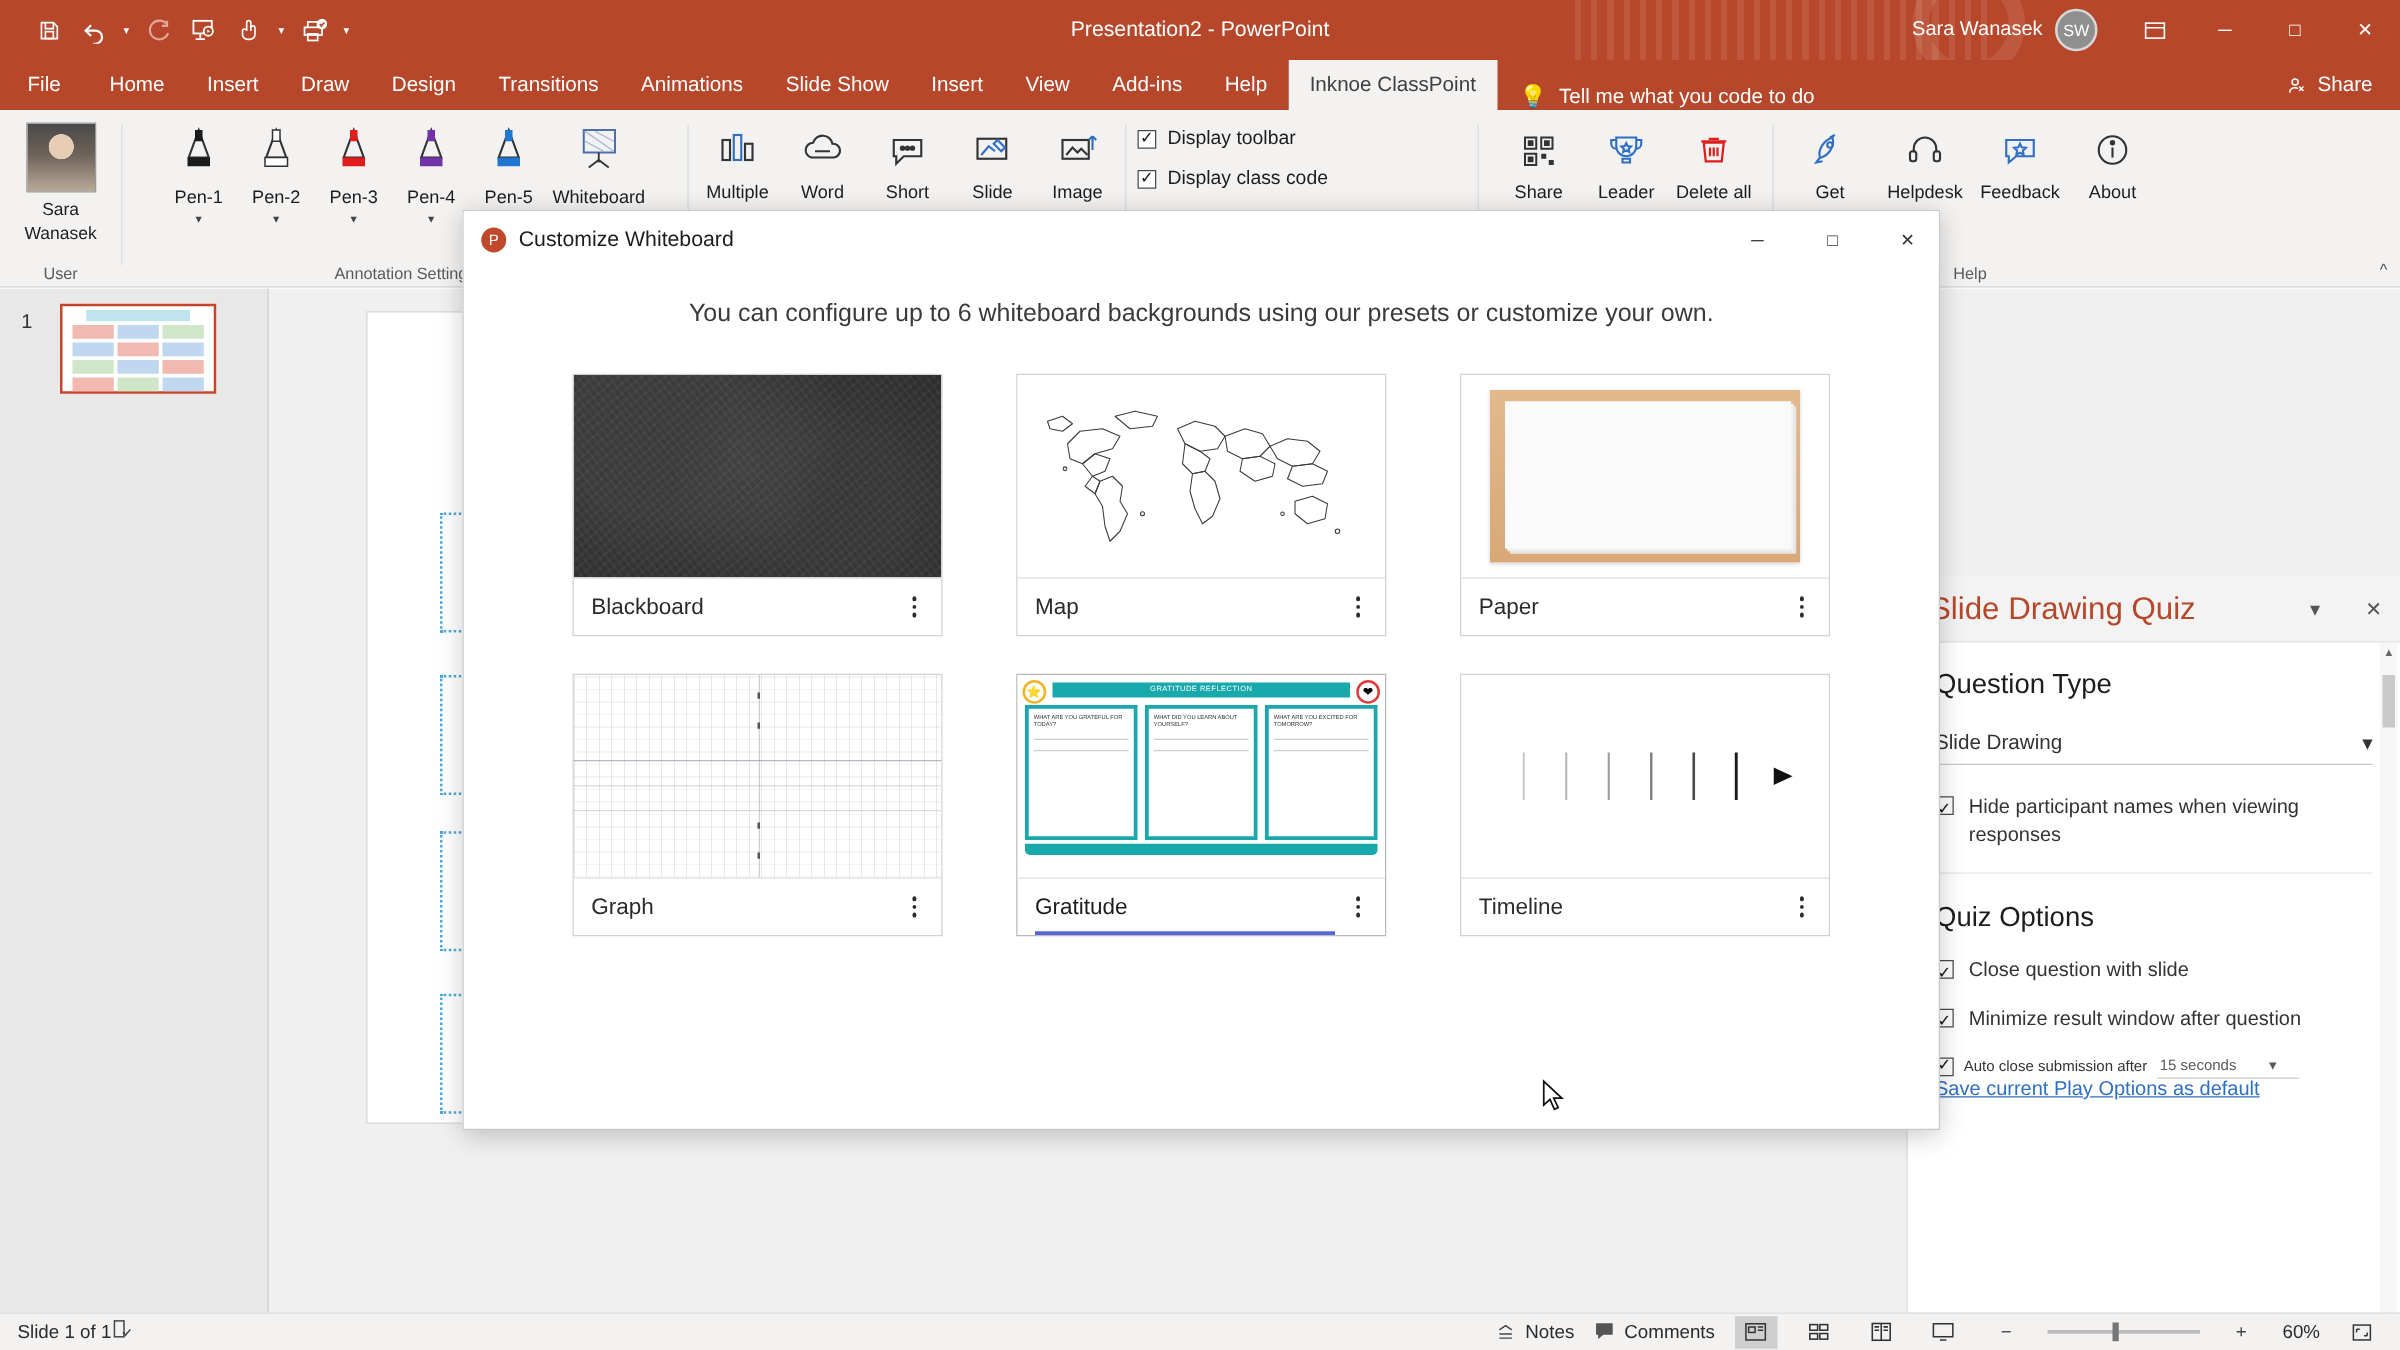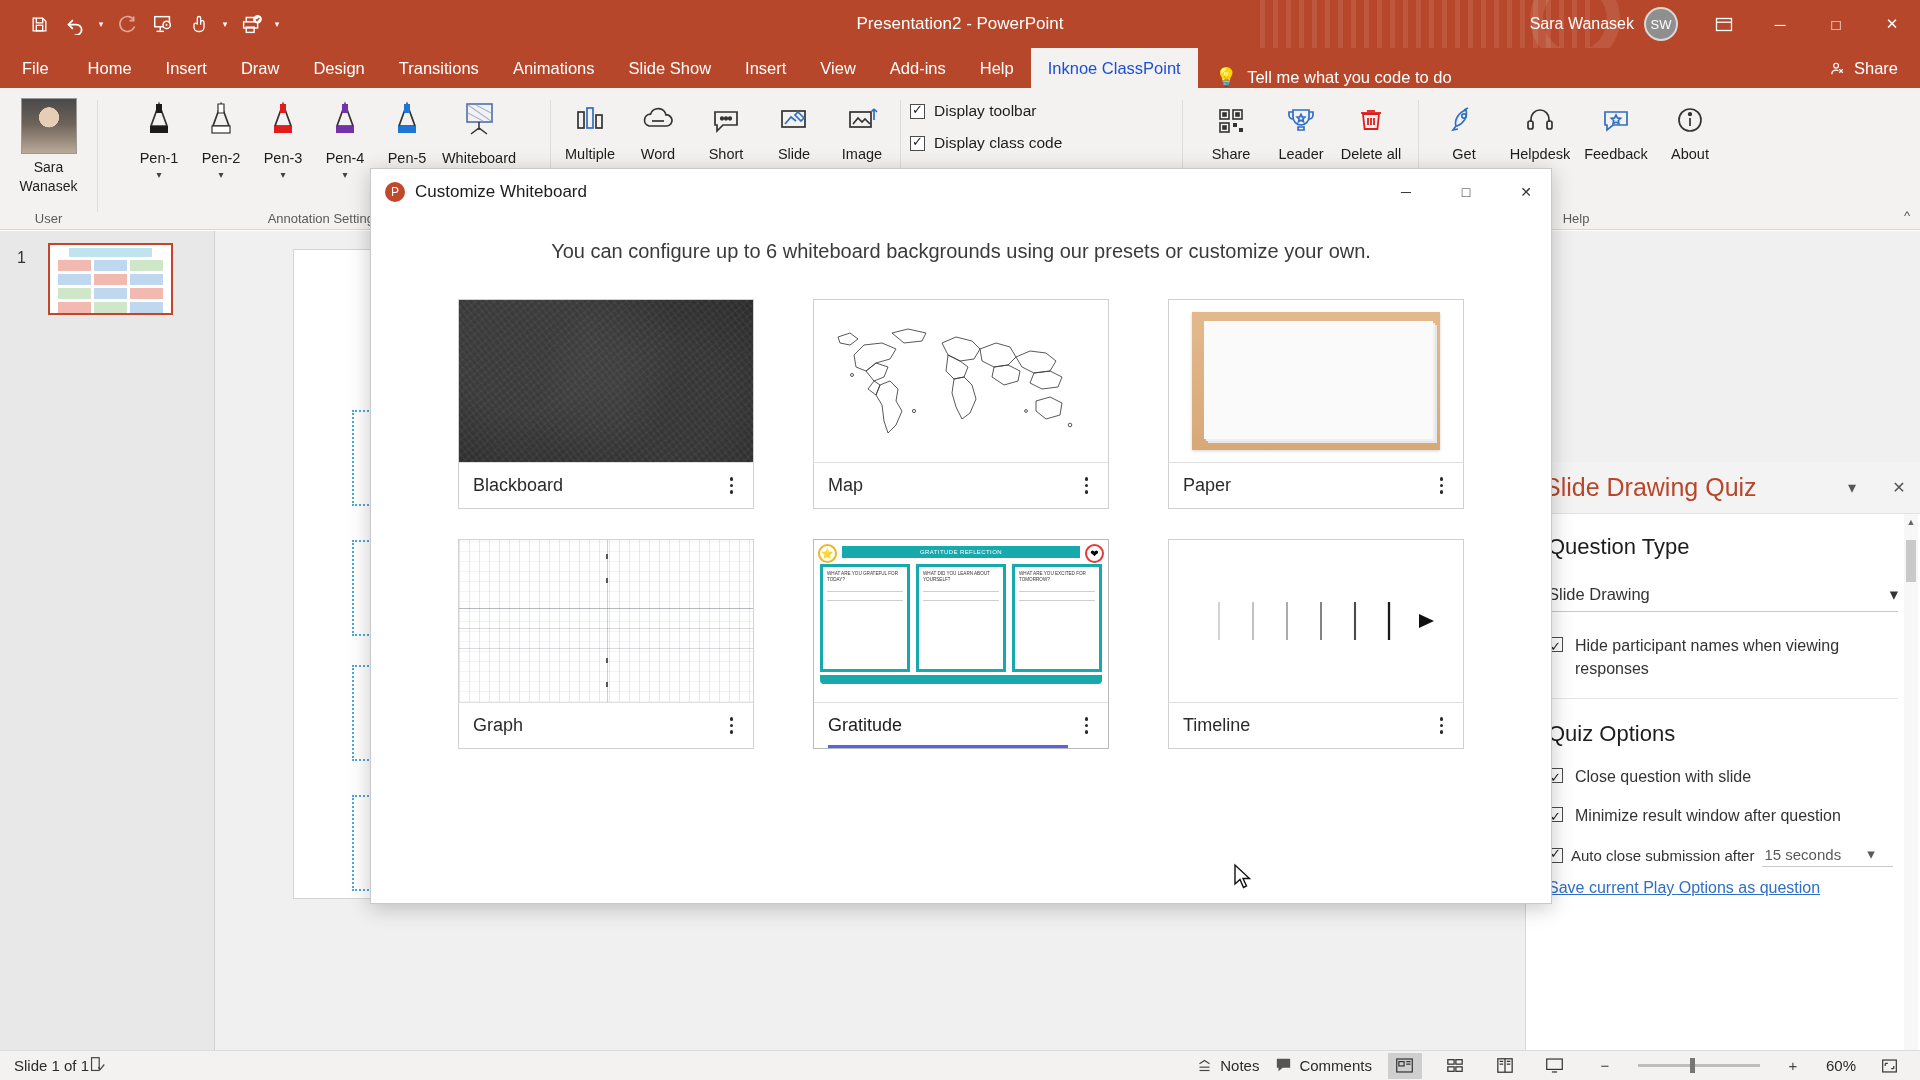--- a/index.html
+++ b/index.html
@@ -59,21 +59,21 @@
   .ribbon-tabs {
     position: absolute; top: 48px; left: 0; width: 1920px; height: 40px;
     background: #b7472a; display: flex; align-items: flex-end;
   }
   .rtab {
     height: 40px; padding: 0 17px; color: #fff; font-size: 16.5px;
     display: flex; align-items: center;
   }
   .rtab.first { padding-left: 22px; padding-right: 22px; }
   .rtab.active {
-    background: #f3f2f1; color: #1d4ed8; margin-top: 12px;
+    background: #f3f2f1; color: #404040; margin-top: 12px;
   }
   .tellme {
     display: flex; align-items: center; gap: 9px;
     color: #fff; font-size: 16.5px; margin-left: 18px;
   }
   .bulb { font-size: 18px; }
   .share-btn {
     position: absolute; right: 22px; top: 0; height: 40px;
     display: flex; align-items: center; gap: 8px;
     color: #fff; font-size: 16.5px;
@@ -188,22 +188,22 @@
   .rp-select {
     height: 34px; border-bottom: 1px solid #c8c8c8; display: flex;
     align-items: center; justify-content: space-between;
     font-size: 16.5px; color: #333; margin-bottom: 22px;
   }
   .rp-chkline {
     display: flex; gap: 12px; font-size: 16px; color: #333;
     line-height: 23px; margin-bottom: 16px;
   }
   .rp-sep { height: 1px; background: #e4e4e4; margin: 18px 0 22px; }
-  .rp-inline { font-size: 15px; color: #333; display: flex; align-items: center;
-               gap: 8px; margin-bottom: 12px; flex-wrap: wrap; }
+  .rp-inline { font-size: 12px; color: #333; display: flex; align-items: center;
+               gap: 8px; flex-wrap: wrap; }
   .rp-underline {
     border-bottom: 1px solid #c8c8c8; padding: 2px 18px 3px 2px;
     color: #5a5a5a; display: inline-flex; align-items: center; gap: 26px;
   }
   .rp-link { color: #2f6fc4; text-decoration: underline; font-size: 16px; }
   .view-resp {
     margin: 34px auto 0; width: 238px; height: 52px; background: #5865d8;
     color: #fff; font-size: 20px; border-radius: 4px; display: flex;
     align-items: center; justify-content: center;
   }
@@ -755,21 +755,21 @@
           <span>Minimize result window after question</span>
         </div>
         <div class="rp-inline">
           <span class="chk-box"></span>
           <span>Auto close submission after</span>
           <span class="rp-underline">
             <span>15 seconds</span>
             <span>▾</span>
           </span>
         </div>
-        <a class="rp-link" href="#">Save current Play Options as question</a>
+        <a class="rp-link" href="#">Save current Play Options as default</a>
       </div>
 
       <div class="rp-scroll">
         <div class="rp-arrow" style="top:3px;">▲</div>
         <div class="thumbbar"></div>
 
       </div>
     </div>
   </div>
 

